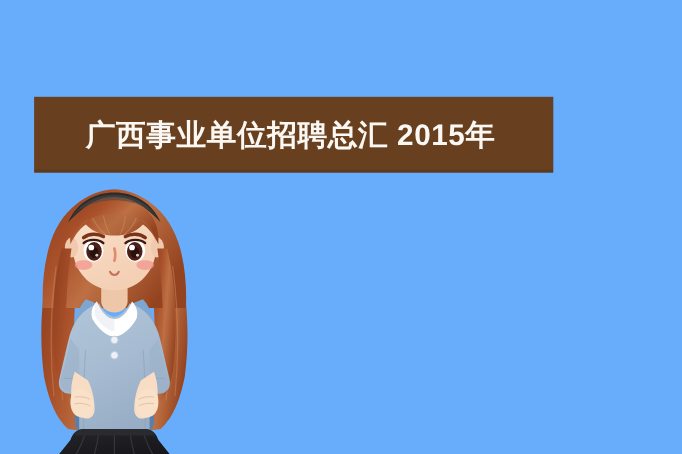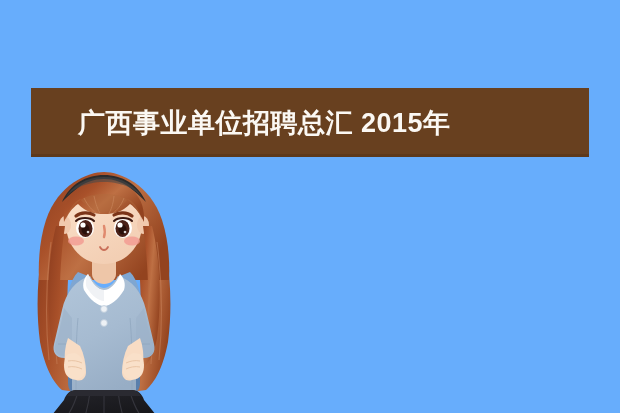--- a/index.html
+++ b/index.html
@@ -17,21 +17,21 @@
     width: 620px;
     height: 413px;
     background: #67ADFC;
     overflow: hidden;
   }
   
   #title-banner {
     position: absolute;
     left: 31px;
     top: 88px;
-    width: 558px;
+    width: 472px;
     height: 69px;
     background: #68401F;
     box-shadow: inset 0 -3px 0 rgba(0,0,0,0.10);
   }
   #title-text {
     position: absolute;
     left: 47px;
     top: 50%;
     transform: translateY(-50%);
     color: #FBF8F3;

